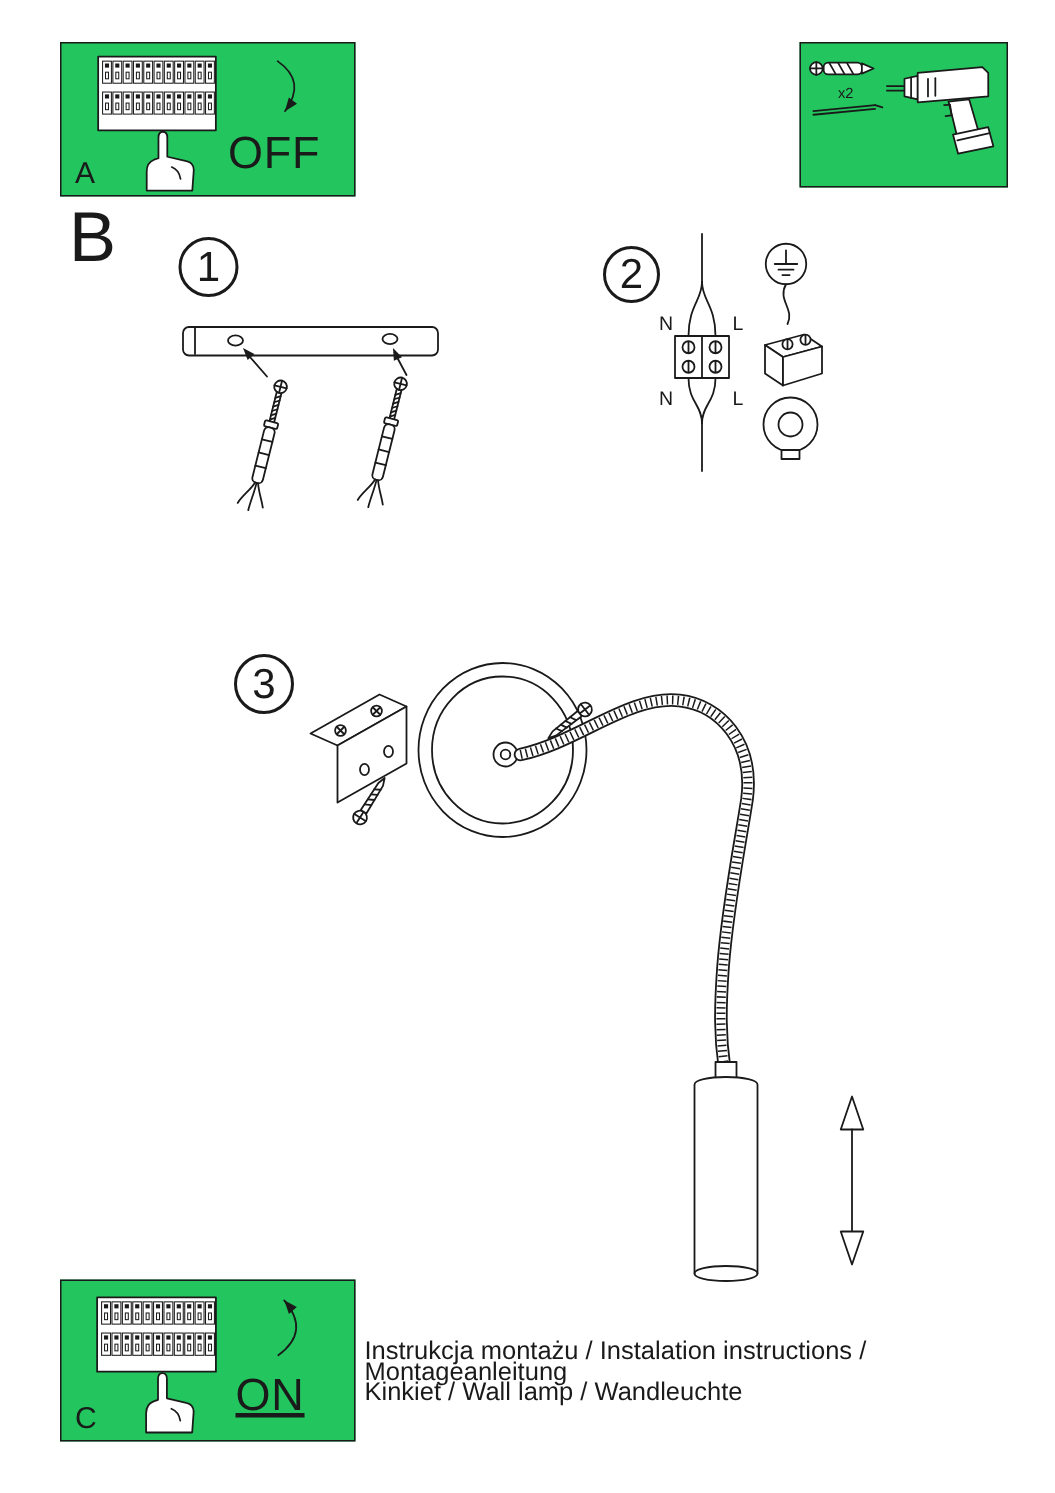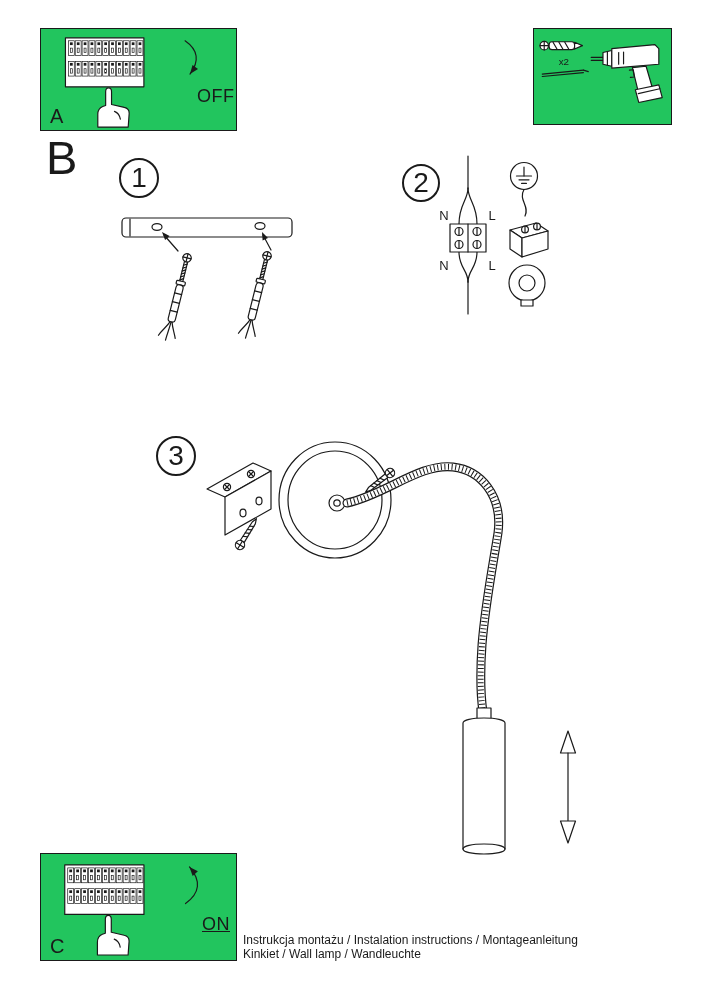--- a/index.html
+++ b/index.html
@@ -7,38 +7,38 @@
   .sheet {
     position:relative; width:703px; height:995px; background:#fff;
     font-family:"Liberation Sans","DejaVu Sans",sans-serif; color:#1a1a1a; overflow:hidden;
   }
   .box { position:absolute; border:1.5px solid #1a1a1a; background:#22c55e; }
   #box-a   { left:40px;  top:28px;  width:197px; height:103px; }
   #box-tools{ left:533px; top:28px;  width:139px; height:97px;  }
   #box-c   { left:40px;  top:853px; width:197px; height:108px; }
   .box svg { position:absolute; inset:0; width:100%; height:100%; }
   .corner { position:absolute; left:9px; bottom:2px; font-size:20px; }
-  .state  { position:absolute; font-size:18px; letter-spacing:.5px;margin-left:45px; }
+  .state  { position:absolute; font-size:30px; letter-spacing:.5px; }
   #off-label { left:111px; top:57px; }
   #on-label  { left:116px; top:60px;text-decoration:underline; }
   #b-letter { position:absolute; left:46px; top:130px; font-size:47px; }
   .badge {
     position:absolute; border:2px solid #1a1a1a; border-radius:50%;
     display:flex; align-items:center; justify-content:center;
     font-size:28px; background:#fff;
   }
   #badge1 { left:119px; top:158px; width:40px; height:40px; }
   #badge2 { left:402px; top:164px; width:38px; height:38px; }
   #badge3 { left:156px; top:436px; width:40px; height:40px; }
   .fig { position:absolute; }
   #fig-step1 { left:100px; top:198px; width:240px; height:165px; }
   #fig-step2 { left:398px; top:148px; width:175px; height:175px; }
   #fig-step3 { left:185px; top:425px; width:410px; height:450px; }
   .fig svg { position:absolute; inset:0; width:100%; height:100%; }
-  .foot { position:absolute; left:243px; top:934px; font-size:12px; line-height:13.5px; color:#1a1a1a; }
+  .foot { position:absolute; left:243px; top:894px; font-size:17px; line-height:13.5px; color:#1a1a1a; }
   
   .s  { stroke:#1a1a1a; stroke-width:1.2; fill:none; stroke-linecap:round; stroke-linejoin:round; }
   .sw { stroke:#1a1a1a; stroke-width:1.2; fill:#fff;  stroke-linecap:round; stroke-linejoin:round; }
   .f  { fill:#1a1a1a; stroke:none; }
   .tl { font-size:13px; fill:#1a1a1a; text-anchor:middle; font-family:inherit; }
   .ts { font-size:10px; fill:#1a1a1a; text-anchor:middle; font-family:inherit; }
 </style>
 </head>
 <body>
 

